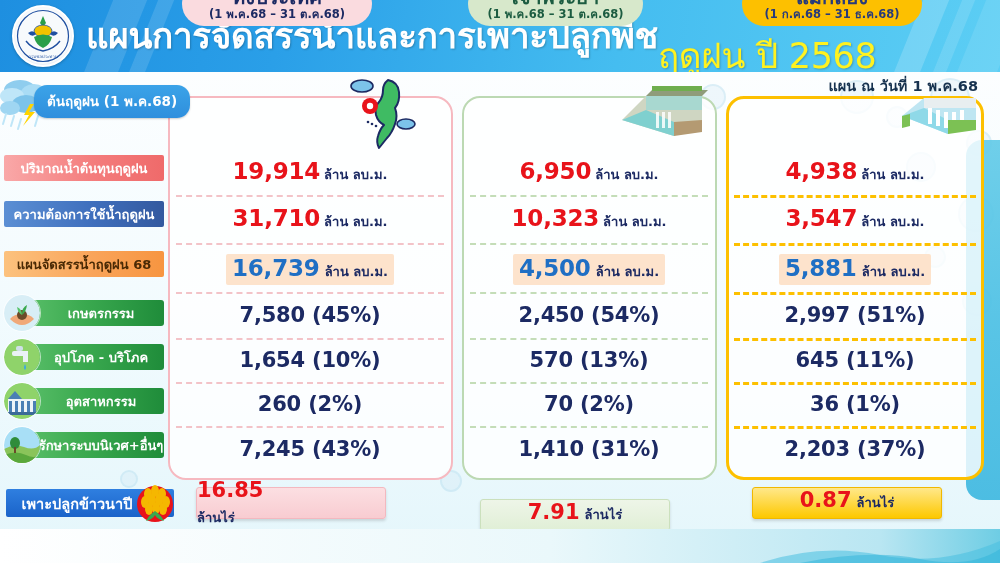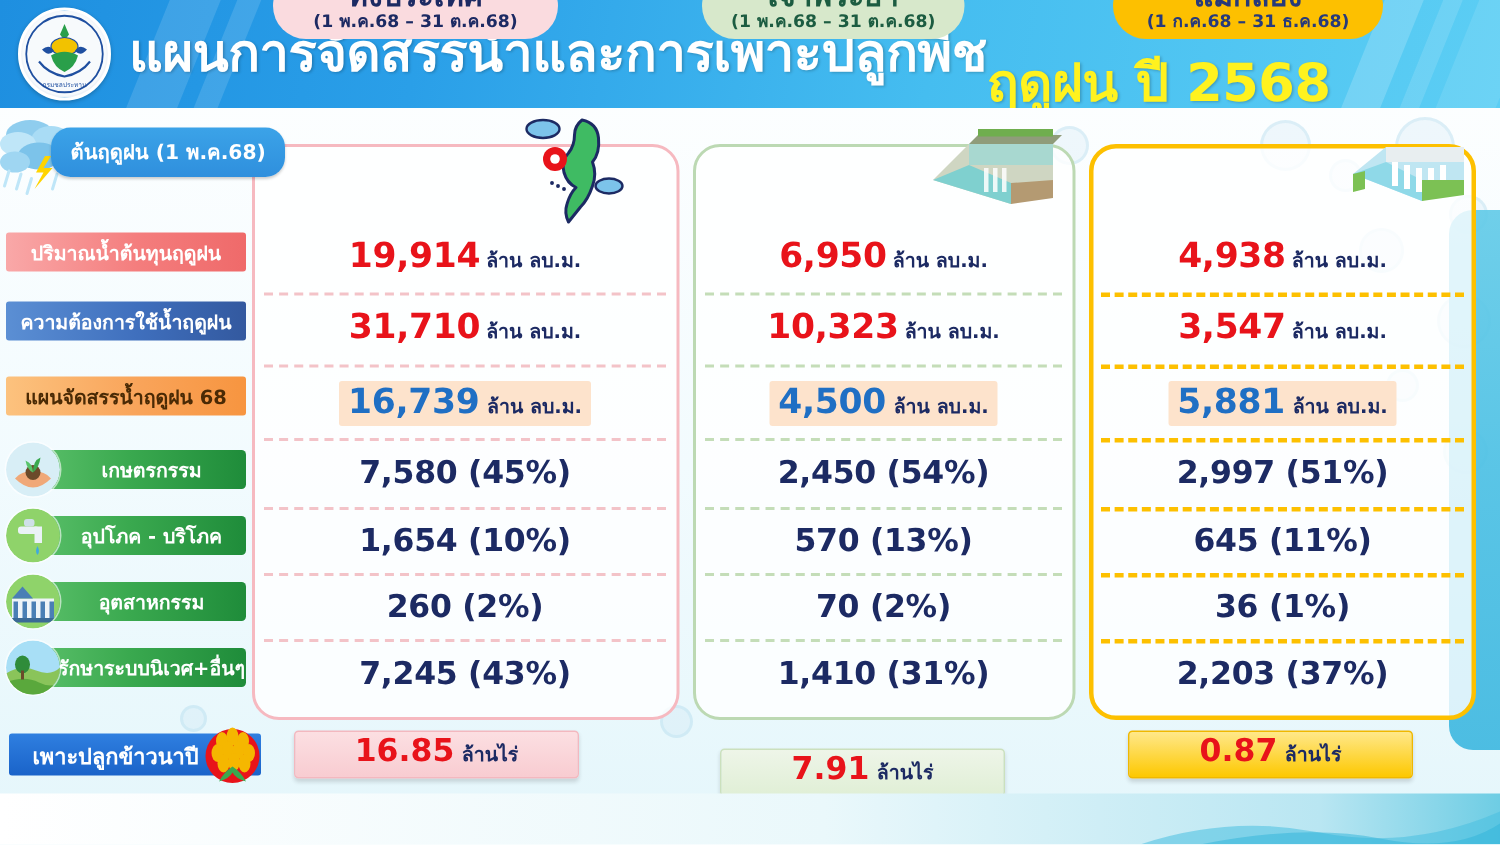--- a/index.html
+++ b/index.html
@@ -40,21 +40,21 @@
   .title-wrap {
     position:absolute; left: 86px; top: 6px; height: 60px;
     display:flex; align-items:center;
   }
   .title-main {
     font-size: 35px; font-weight: 700; color: #ffffff; letter-spacing: -.3px;
     text-shadow: 1px 1px 2px rgba(0,0,0,.22);
     white-space: nowrap; line-height: 1;
   }
   .title-accent {
-    font-size: 35px; font-weight: 700; color: #fff21f; letter-spacing: -.3px;
+    font-size: 35px; font-weight: 400; color: #fff21f; letter-spacing: -.3px;
     text-shadow: 1px 1px 2px rgba(0,0,0,.22);
     white-space: nowrap; line-height: 1; margin-top: 40px;
   }
   
   .bubble { position:absolute; border-radius:50%; border:2px solid rgba(150,205,228,.33); }
   .bubble.f { background: rgba(190,225,240,.22); border-color: rgba(170,215,235,.28); }
   
   .stamp {
     position:absolute; right: 22px; top: 74px;
     font-size: 14.5px; font-weight: 700; color: #17324f; white-space: nowrap;
@@ -134,21 +134,21 @@
     border-radius: 2px;
   }
   .rice-icon{ position:absolute; right:-4px; top:-8px; width:46px; height:46px;}
   .rice-box {
     position:absolute; top: 487px; height: 32px;
     display:flex; align-items:baseline; justify-content:center; gap:5px;
     border-radius: 3px; box-shadow: 0 2px 3px rgba(0,0,0,.14);
   }
   .rice-box .r-num { font-size: 21px; font-weight: 700; color: #e8131a; }
   .rice-box .r-unit{ font-size: 13px; font-weight: 700; color: #1c2a63; }
-  .rb1 { left: 196px; width: 190px; background: linear-gradient(180deg,#fcdfe2 0%, #f8ccd1 100%); border:1px solid #f3b8bf;}
+  .rb1 { left: 196px; width: 190px; background: linear-gradient(180deg,#fcdfe2 0%, #f8ccd1 100%); border:1px solid #f3b8bf;flex-direction:column;}
   .rb2 { left: 480px; width: 190px; background: linear-gradient(180deg,#eef5e8 0%, #e0efd6 100%); border:1px solid #cbe0bd;margin-top:12px;}
   .rb3 { left: 752px; width: 190px; background: linear-gradient(180deg,#ffe88a 0%, #fdc800 100%); border:1px solid #f0b800;}
   
   .footer {
     position:absolute; left:0; bottom:0; width:1000px; height:34px;
     background: linear-gradient(90deg,#ffffff 0%, #eaf8fb 55%, #b9e6f2 88%, #6ecde4 100%);
   }
   .footer-inner{ position:absolute; left: 14px; top: 6px; display:flex; align-items:center; gap:6px;}
   .foot-icon{ width: 21px; height: 21px; border-radius:50%; background:#154a86; position:relative; flex:none;}
   .foot-text { font-size: 11.5px; font-weight: 600; color: #1b4f7a; white-space: nowrap; }
@@ -197,20 +197,21 @@
       <path d="M29 9 L32 16 L29 20 L26 16 Z" fill="#2a9f4a"></path>
       <ellipse cx="29" cy="24" rx="9" ry="6" fill="#f2c200" stroke="#1f4fa0" stroke-width=".8"></ellipse>
       <path d="M20 30 q9 -5 18 0 q-2 8 -9 11 q-7 -3 -9 -11 z" fill="#2a9f4a"></path>
       <path d="M14 26 q5 -4 8 1 q-4 4 -8 -1 z" fill="#1f4fa0"></path>
       <path d="M44 26 q-5 -4 -8 1 q4 4 8 -1 z" fill="#1f4fa0"></path>
       <path d="M12 34 q6 8 17 10 q11 -2 17 -10" fill="none" stroke="#1f4fa0" stroke-width="1.4"></path>
       <text x="29" y="51" font-size="4.4" fill="#1f4fa0" text-anchor="middle" font-family="DejaVu Sans, sans-serif">กรมชลประทาน</text>
     </svg>
   </div>
 
+  <div class="stamp">แผน ณ วันที่ 1 พ.ค.68</div>
 
   <div class="rain-cluster">
     <svg width="60" height="62" viewBox="0 0 60 62">
       <ellipse cx="20" cy="16" rx="16" ry="10" fill="#8fcdee"></ellipse>
       <ellipse cx="34" cy="19" rx="13" ry="9" fill="#a9dcf5"></ellipse>
       <ellipse cx="12" cy="22" rx="12" ry="8" fill="#bfe6f8"></ellipse>
       <ellipse cx="26" cy="30" rx="14" ry="9" fill="#7cc3ea"></ellipse>
       <ellipse cx="10" cy="34" rx="10" ry="7" fill="#9fd6f2"></ellipse>
       <path d="M30 30 L24 41 L29 41 L23 52 L35 38 L29 38 L34 30 Z" fill="#ffd400"></path>
       <g stroke="#bfe6f8" stroke-width="2" stroke-linecap="round">

